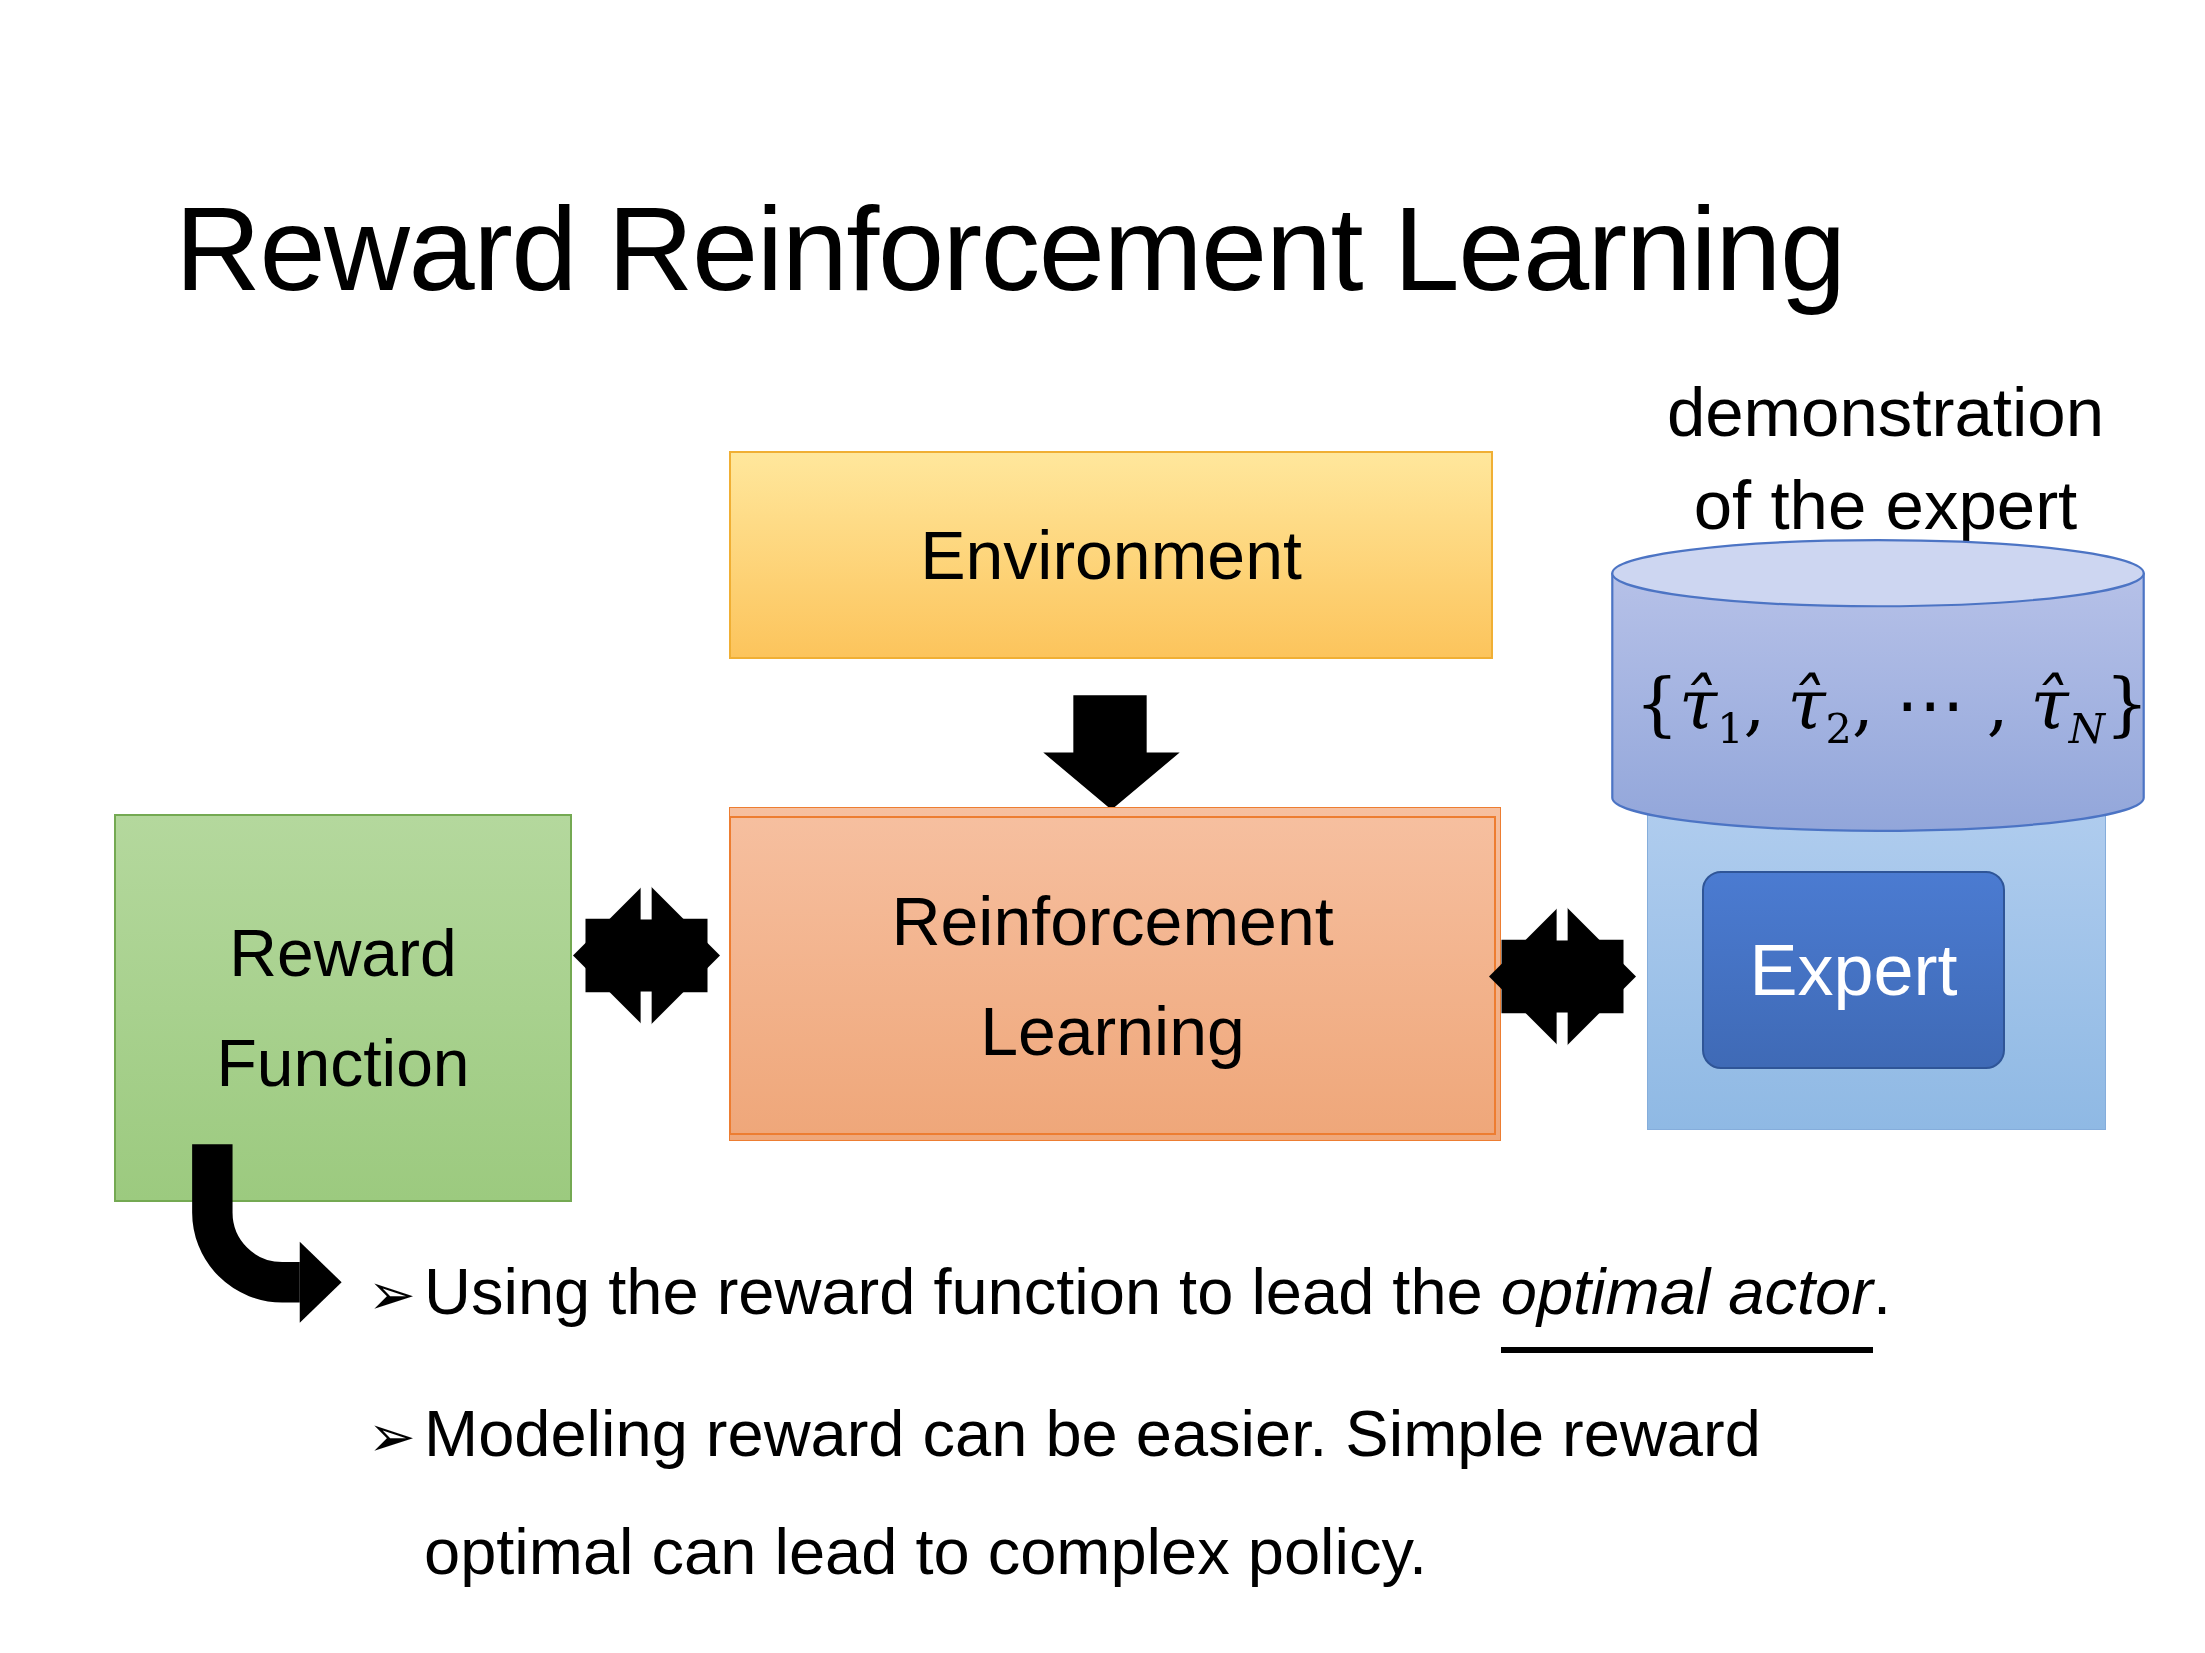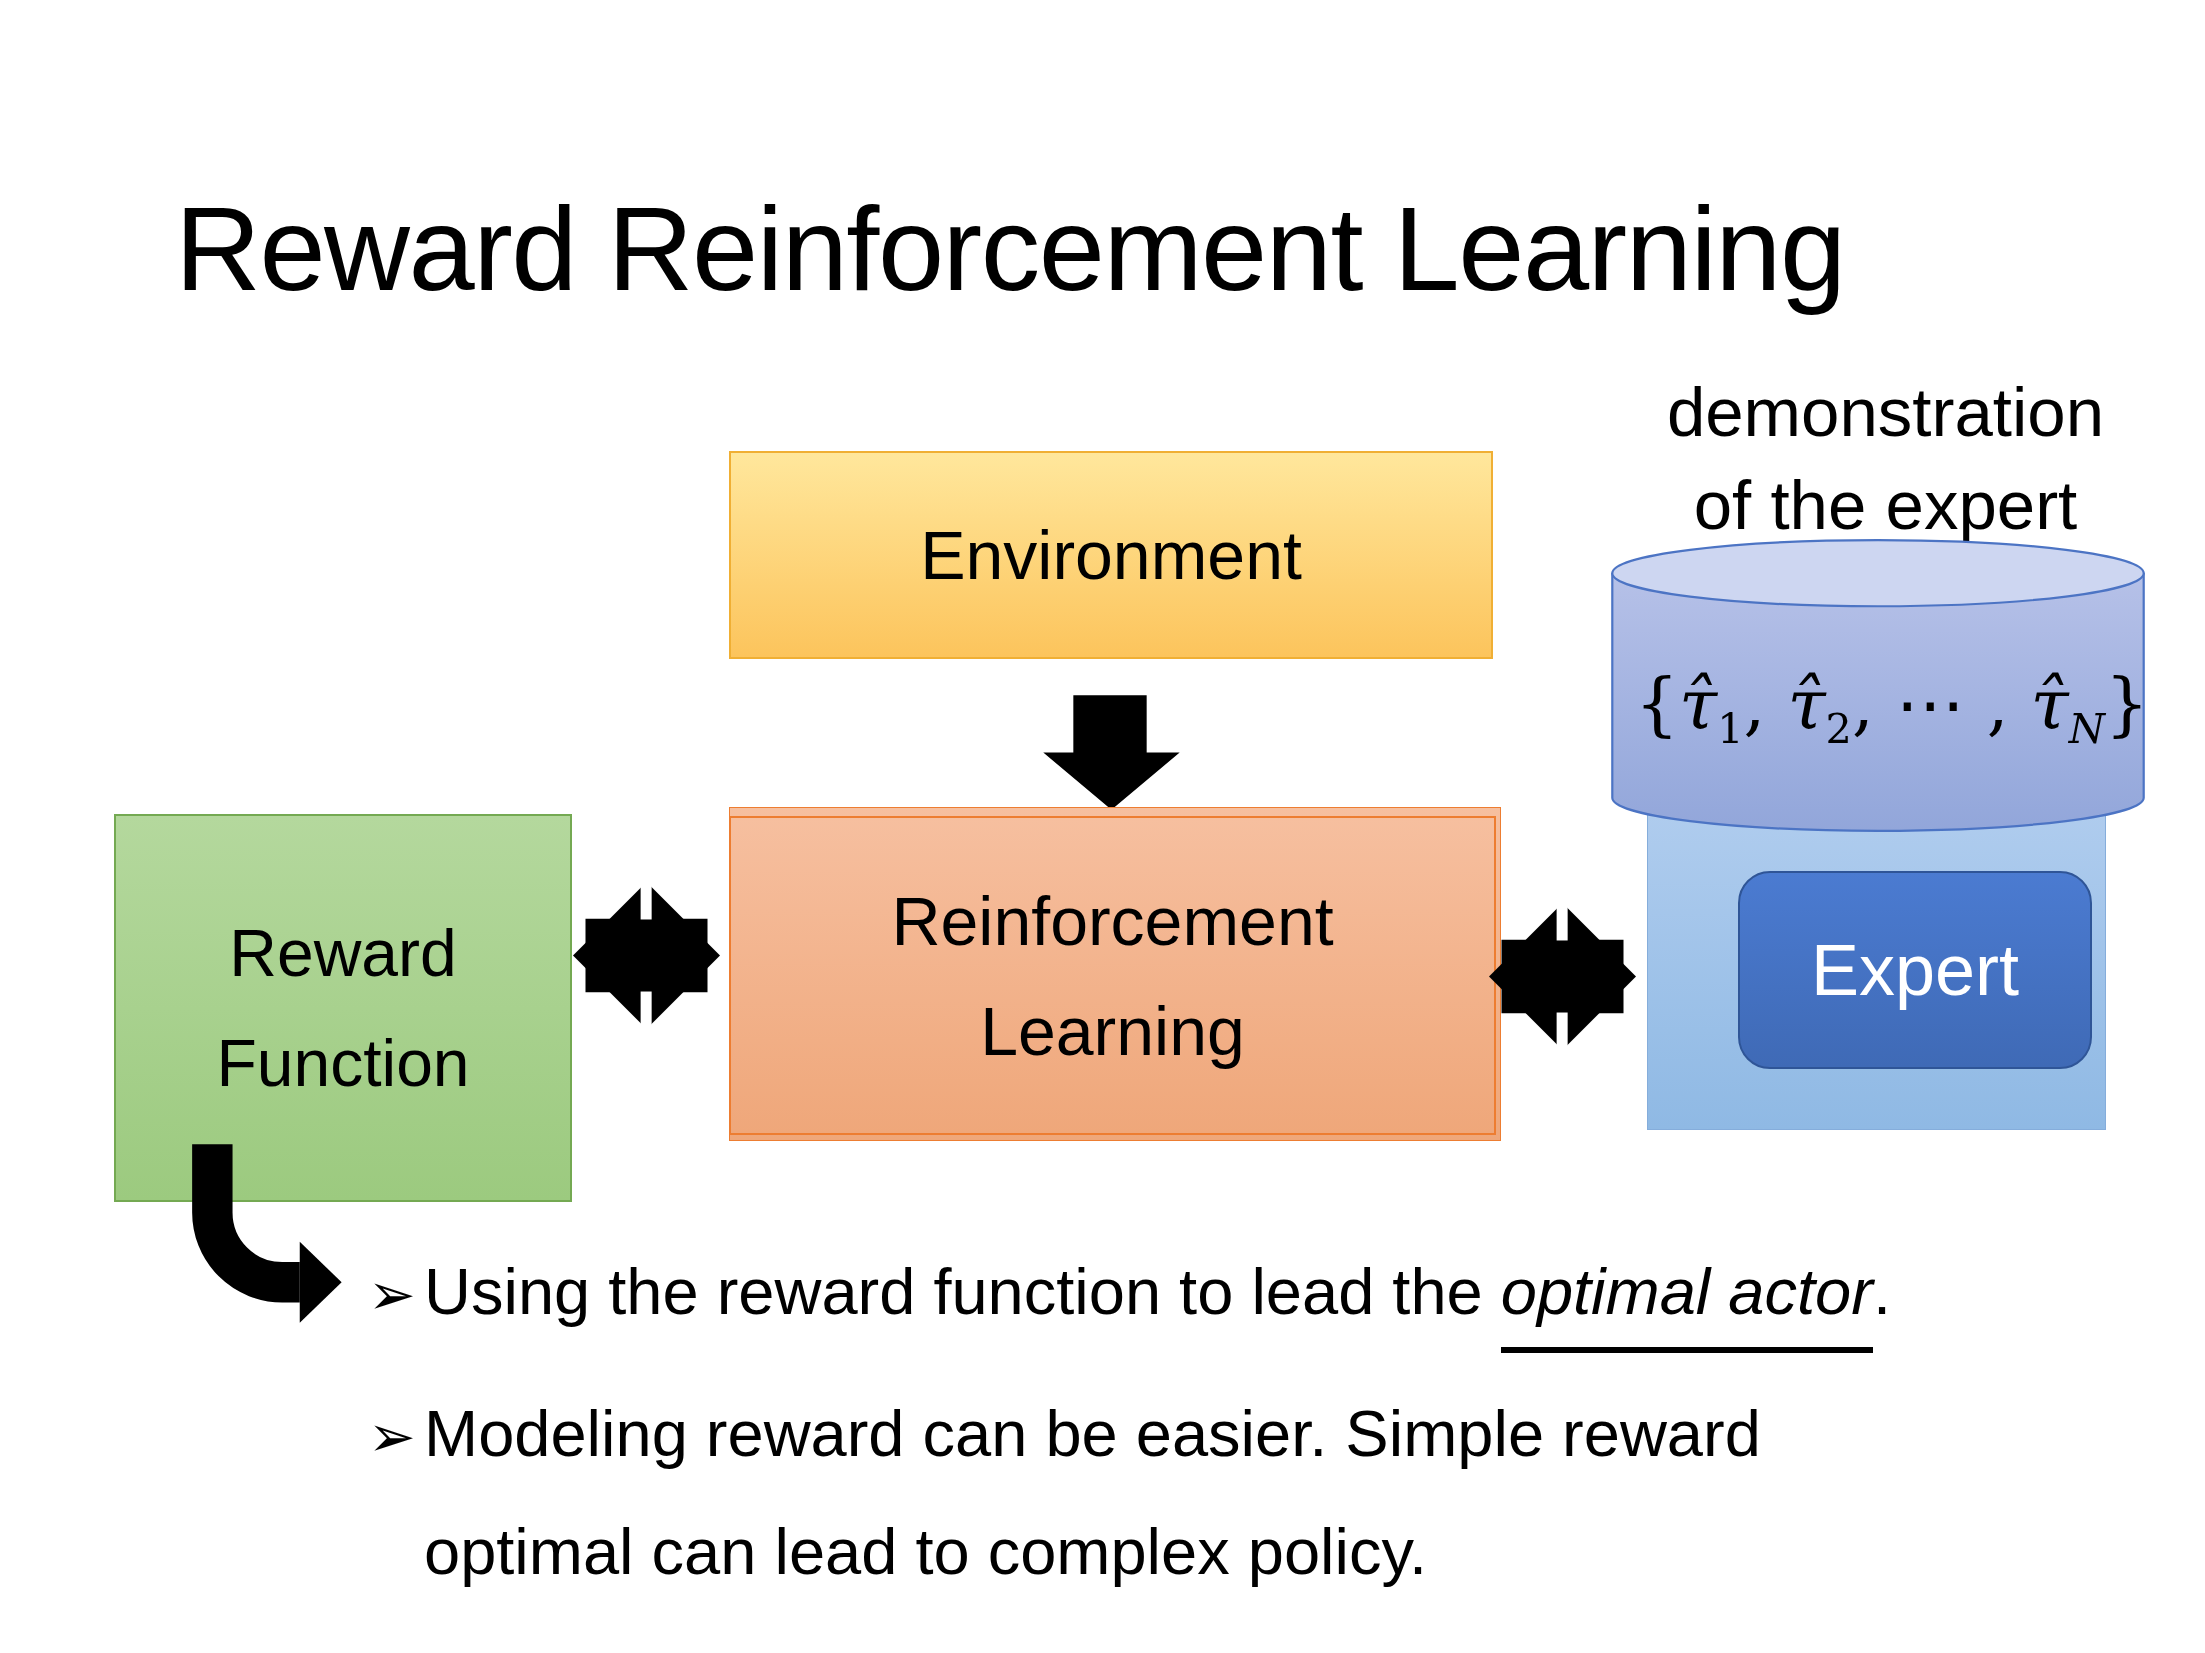--- a/index.html
+++ b/index.html
@@ -65,23 +65,23 @@
   }
 
   .expert-panel {
     position: absolute; box-sizing: border-box;
     left: 1647px; top: 813px; width: 459px; height: 317px;
     border: 1.5px solid var(--panel-border);
     background: linear-gradient(180deg, var(--panel-top), var(--panel-bottom));
   }
 
   .expert-box {
-    left: 1738px; top: 871px; width: 354px; height: 198px;
+    left: 1702px; top: 871px; width: 303px; height: 198px;
     border: 2.2px solid var(--expert-border);
-    border-radius: 32px;
+    border-radius: 19px;
     background: linear-gradient(180deg, var(--expert-top), var(--expert-bottom));
     color: var(--expert-ink);
     font-size: 72px;
   }
 
   .cylinder { position: absolute; left: 1611px; top: 539px; width: 534px; height: 294px; }
 
   .formula {
     position: absolute; left: 1611px; top: 660px; width: 534px;
     text-align: center;

